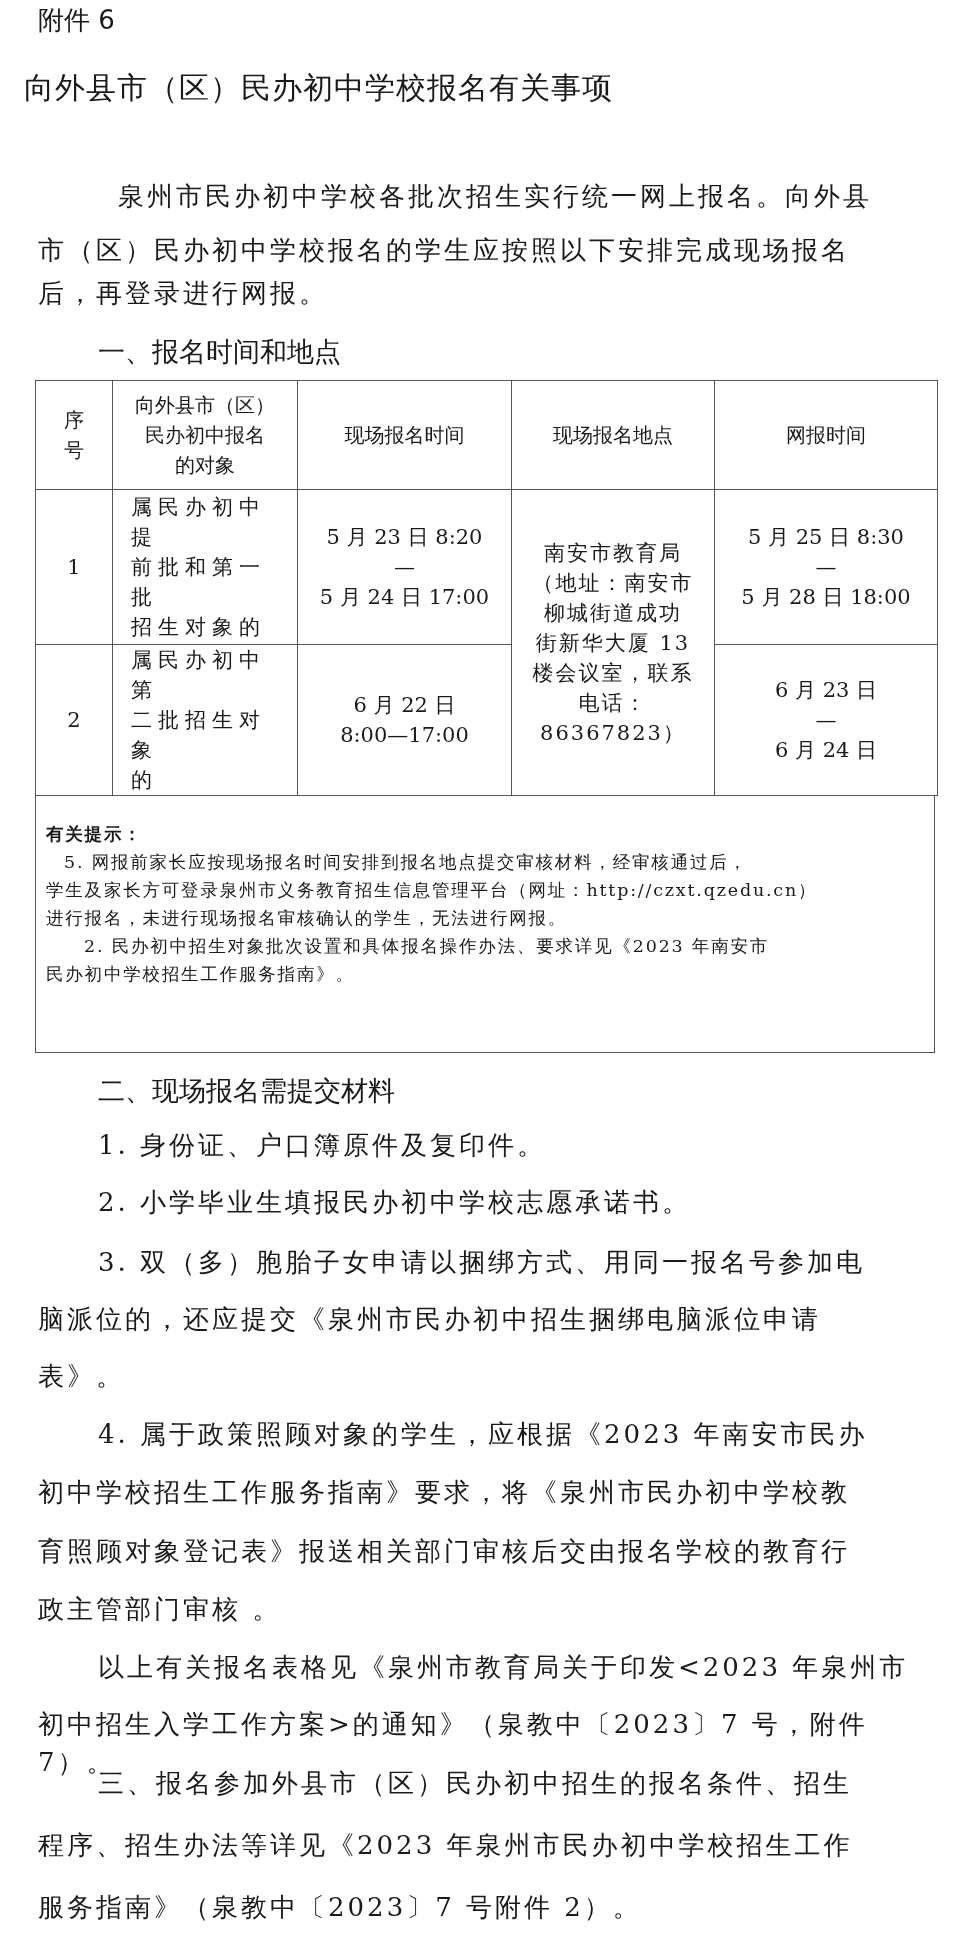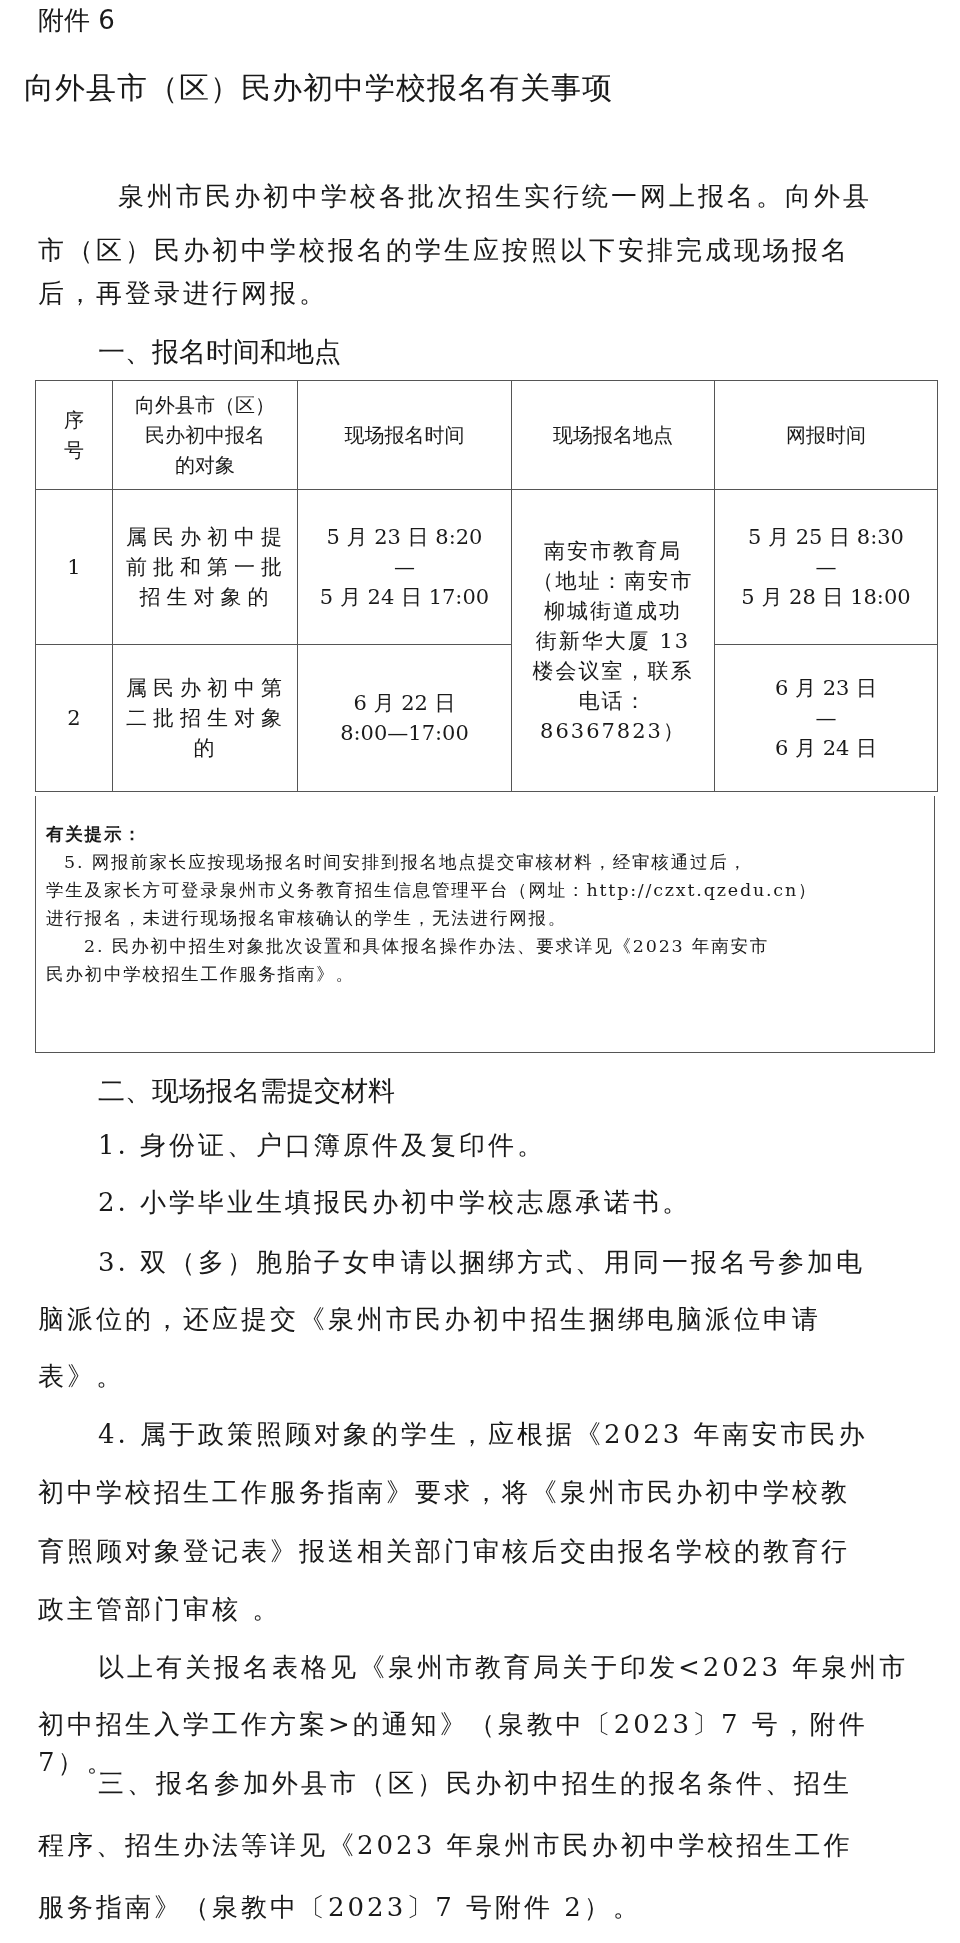--- a/index.html
+++ b/index.html
@@ -20,21 +20,21 @@
     border-collapse: collapse; table-layout: fixed;
     font-family: "DejaVu Serif", "Liberation Serif", serif;
   }
   table.sched td, table.sched th {
     border: 1.5px solid #555; text-align: center; vertical-align: middle;
     font-weight: normal; padding: 0 6px; font-size: 21px; line-height: 30px;
   }
   table.sched th { height: 108px; font-family: "DejaVu Sans", "Liberation Sans", sans-serif; font-size: 20px; }
   table.sched tr.r1 td { height: 154px; }
   table.sched tr.r2 td { height: 146px; }
-  table.sched td.target { text-align: center; letter-spacing: 6px; padding-left: 10px; }
+  table.sched td.target { text-align: left; letter-spacing: 6px; padding-left: 18px; }
   table.sched td.place { letter-spacing: 2px; }
   .cell-line { display: block; }
 
   .notes {
     position: absolute; left: 35px; top: 796px; width: 900px; height: 257px;
     border: 1.5px solid #555; border-top: none; box-sizing: border-box;
     padding: 24px 24px 0 10px; font-size: 17.5px; line-height: 28px; letter-spacing: 1.8px;
   }
   .notes .nt-title { font-weight: bold; }
   .notes .indent { padding-left: 18px; }

